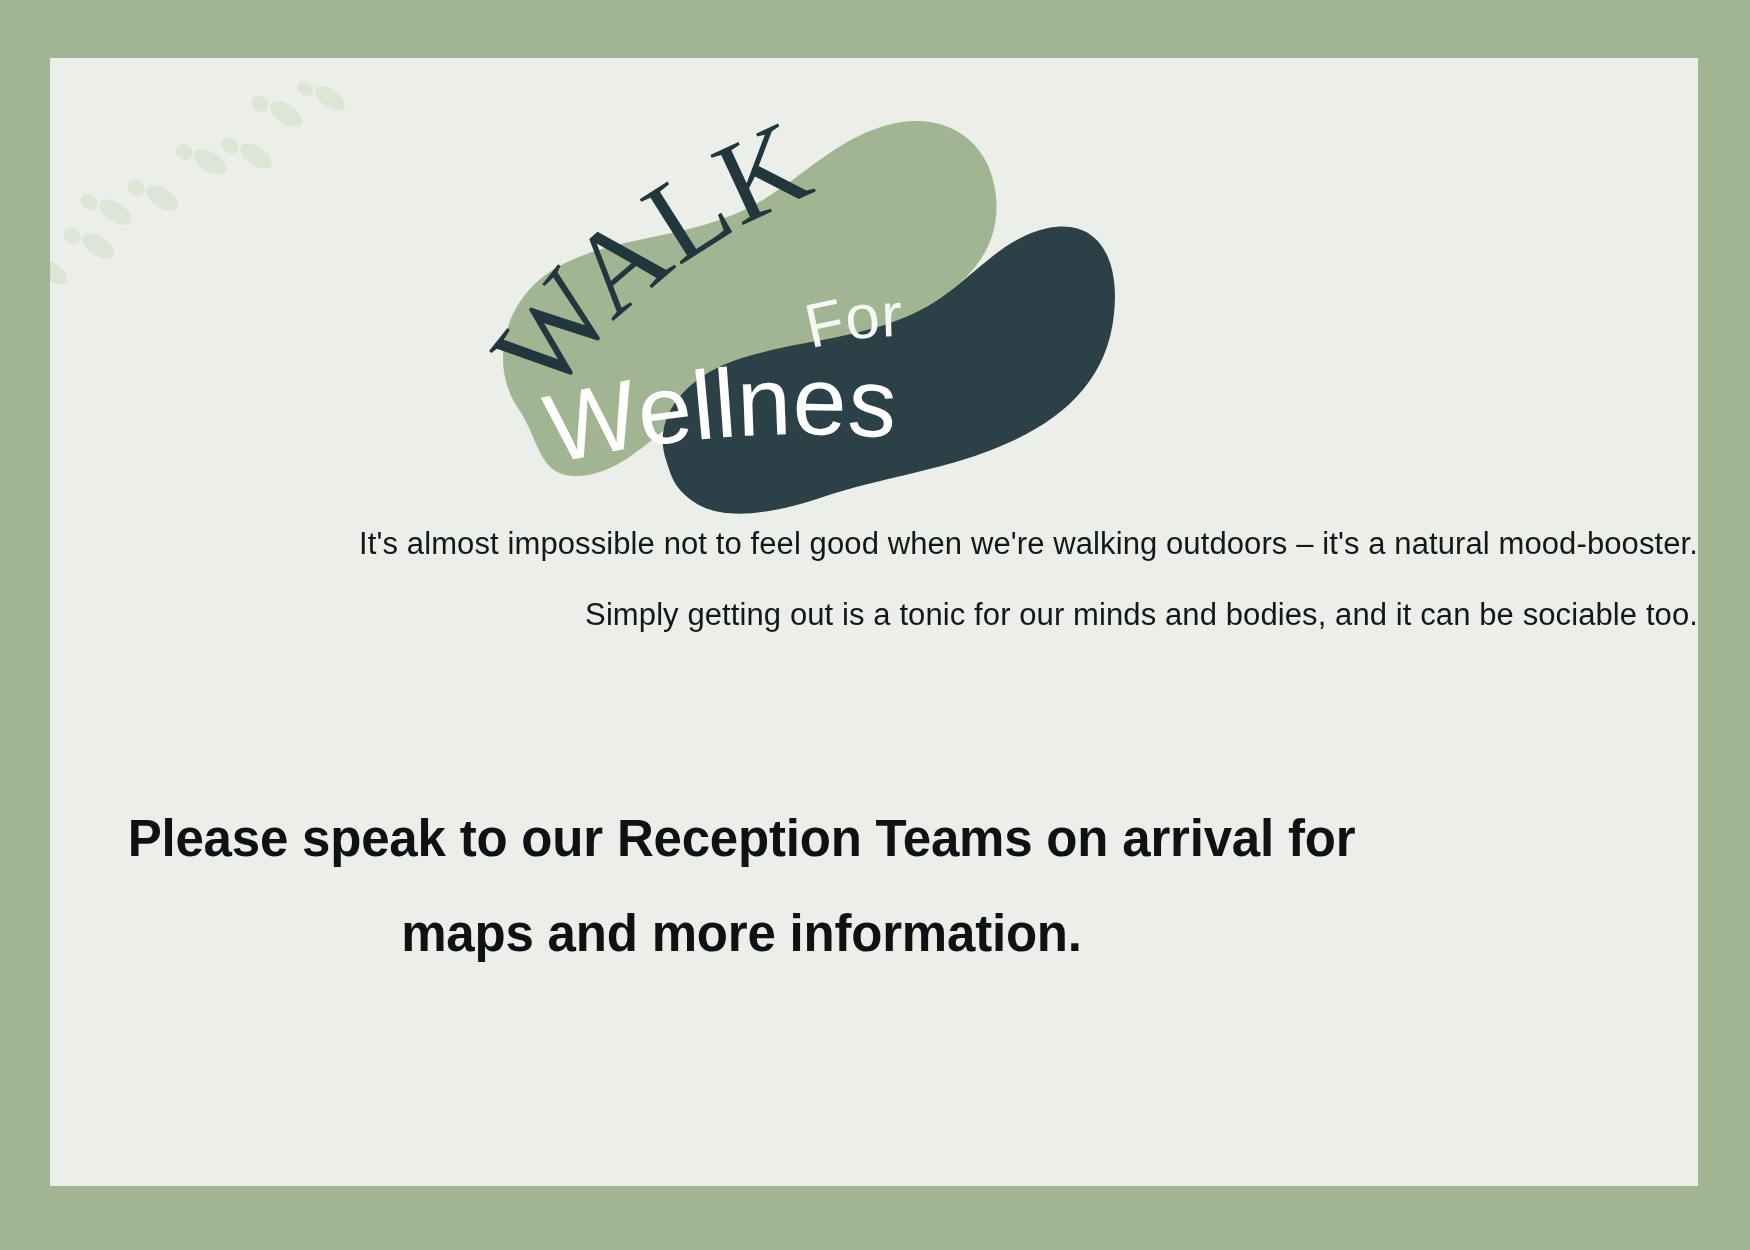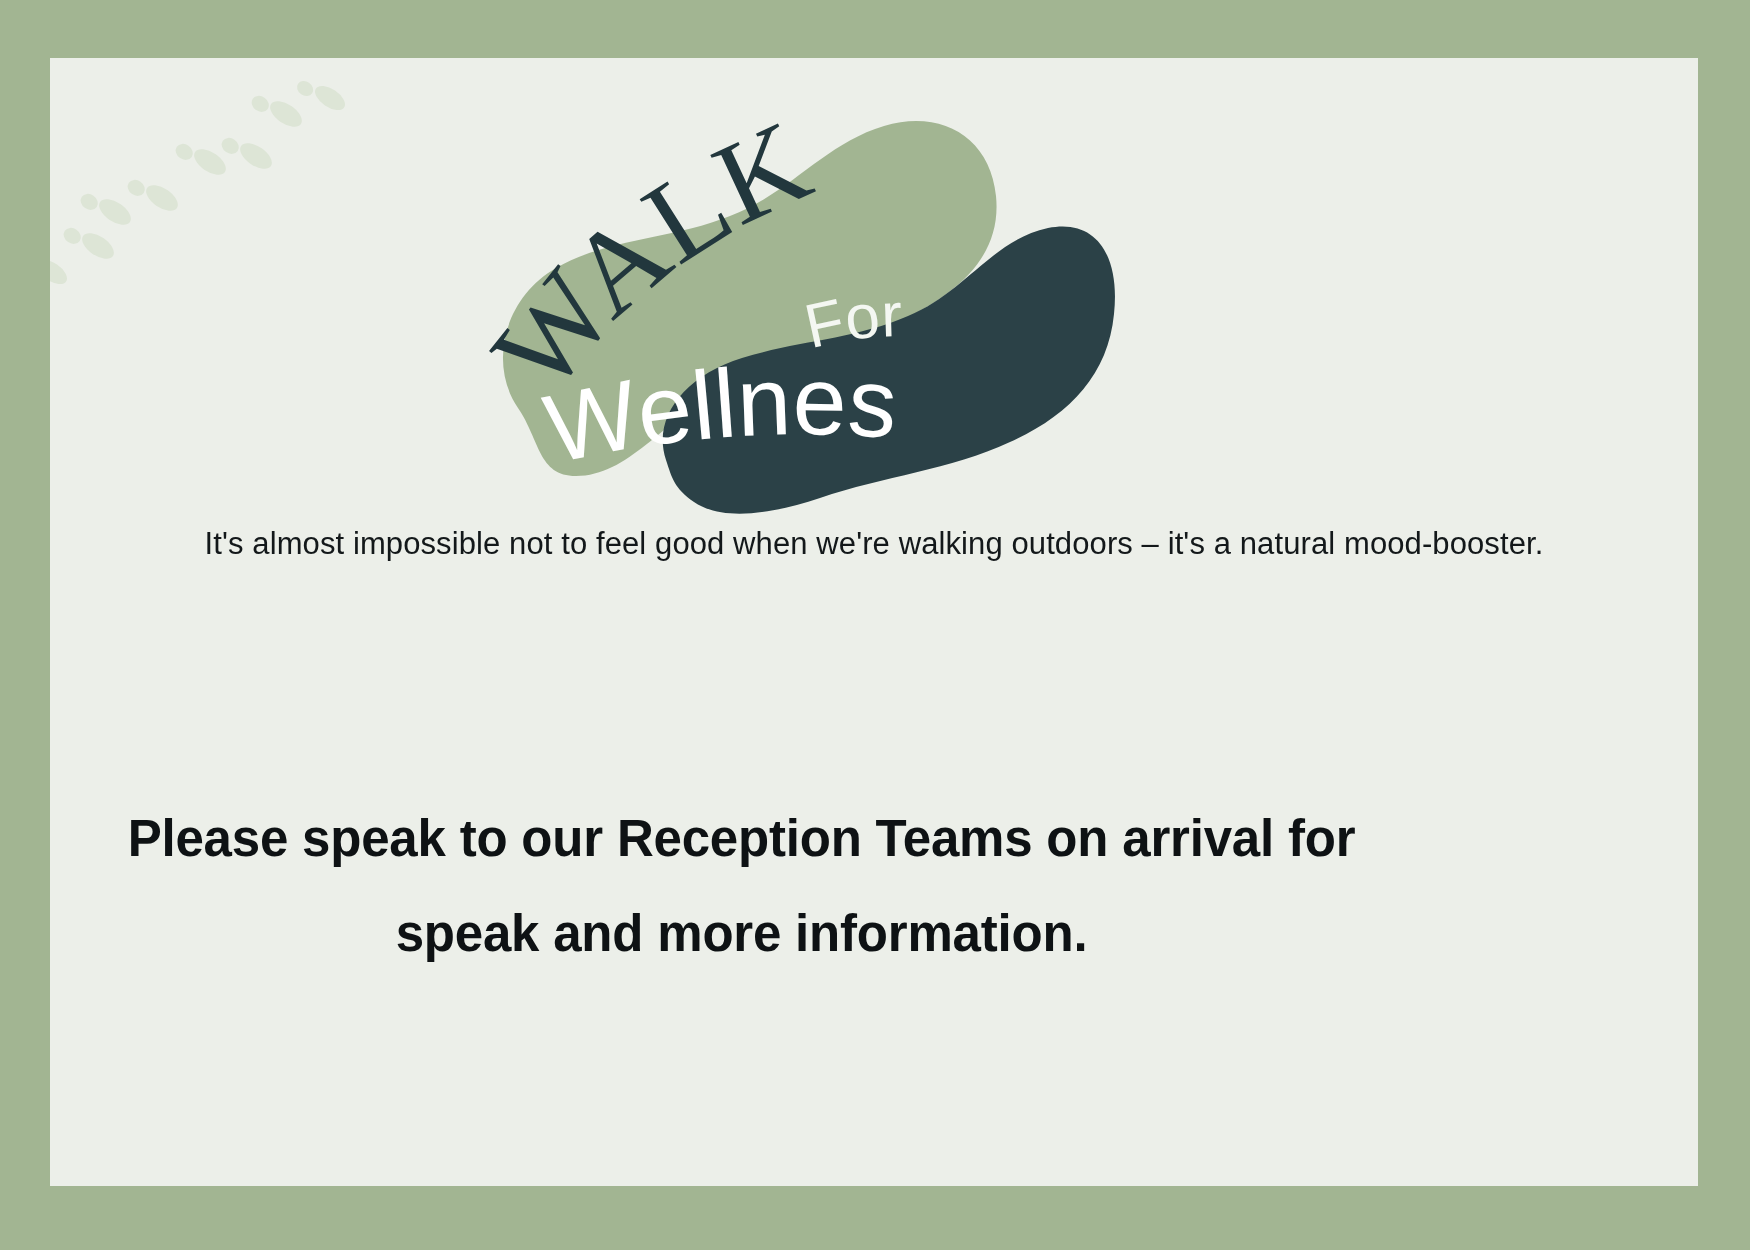--- a/index.html
+++ b/index.html
@@ -58,20 +58,21 @@
     top: 470px;
     width: 1648px;
     text-align: center;
     color: #13181A;
     font-size: 31px;
     line-height: 1.0;
   }
   #body-copy .line {
     margin: 0 0 40px 0;
     letter-spacing: 0.1px;
+    text-align: right;
   }
   #body-copy .line:last-child { margin-bottom: 0; }
 
   
   #cta {
     position: absolute;
     left: 0;
     top: 755px;
     width: 1383px;
     text-align: center;
@@ -175,21 +176,22 @@
         </text>
 
         <text font-family="'Liberation Sans', sans-serif" font-size="97" fill="#FFFFFF">
           <textPath href="#wellnessArc" startOffset="4%">Wellness</textPath>
         </text>
       </svg>
     </div>
 
     <div id="body-copy">
       <p class="line">It's almost impossible not to feel good when we're walking outdoors – it's a natural mood-booster.</p>
+      <p class="line">Simply getting out is a tonic for our minds and bodies, and it can be sociable too.</p>
     </div>
 
     <div id="cta">
       <p class="cta-line">Please speak to our Reception Teams on arrival for</p>
-      <p class="cta-line">speak and more information.</p>
+      <p class="cta-line">maps and more information.</p>
     </div>
 
   </div>
 </div>
 
 </body></html>

